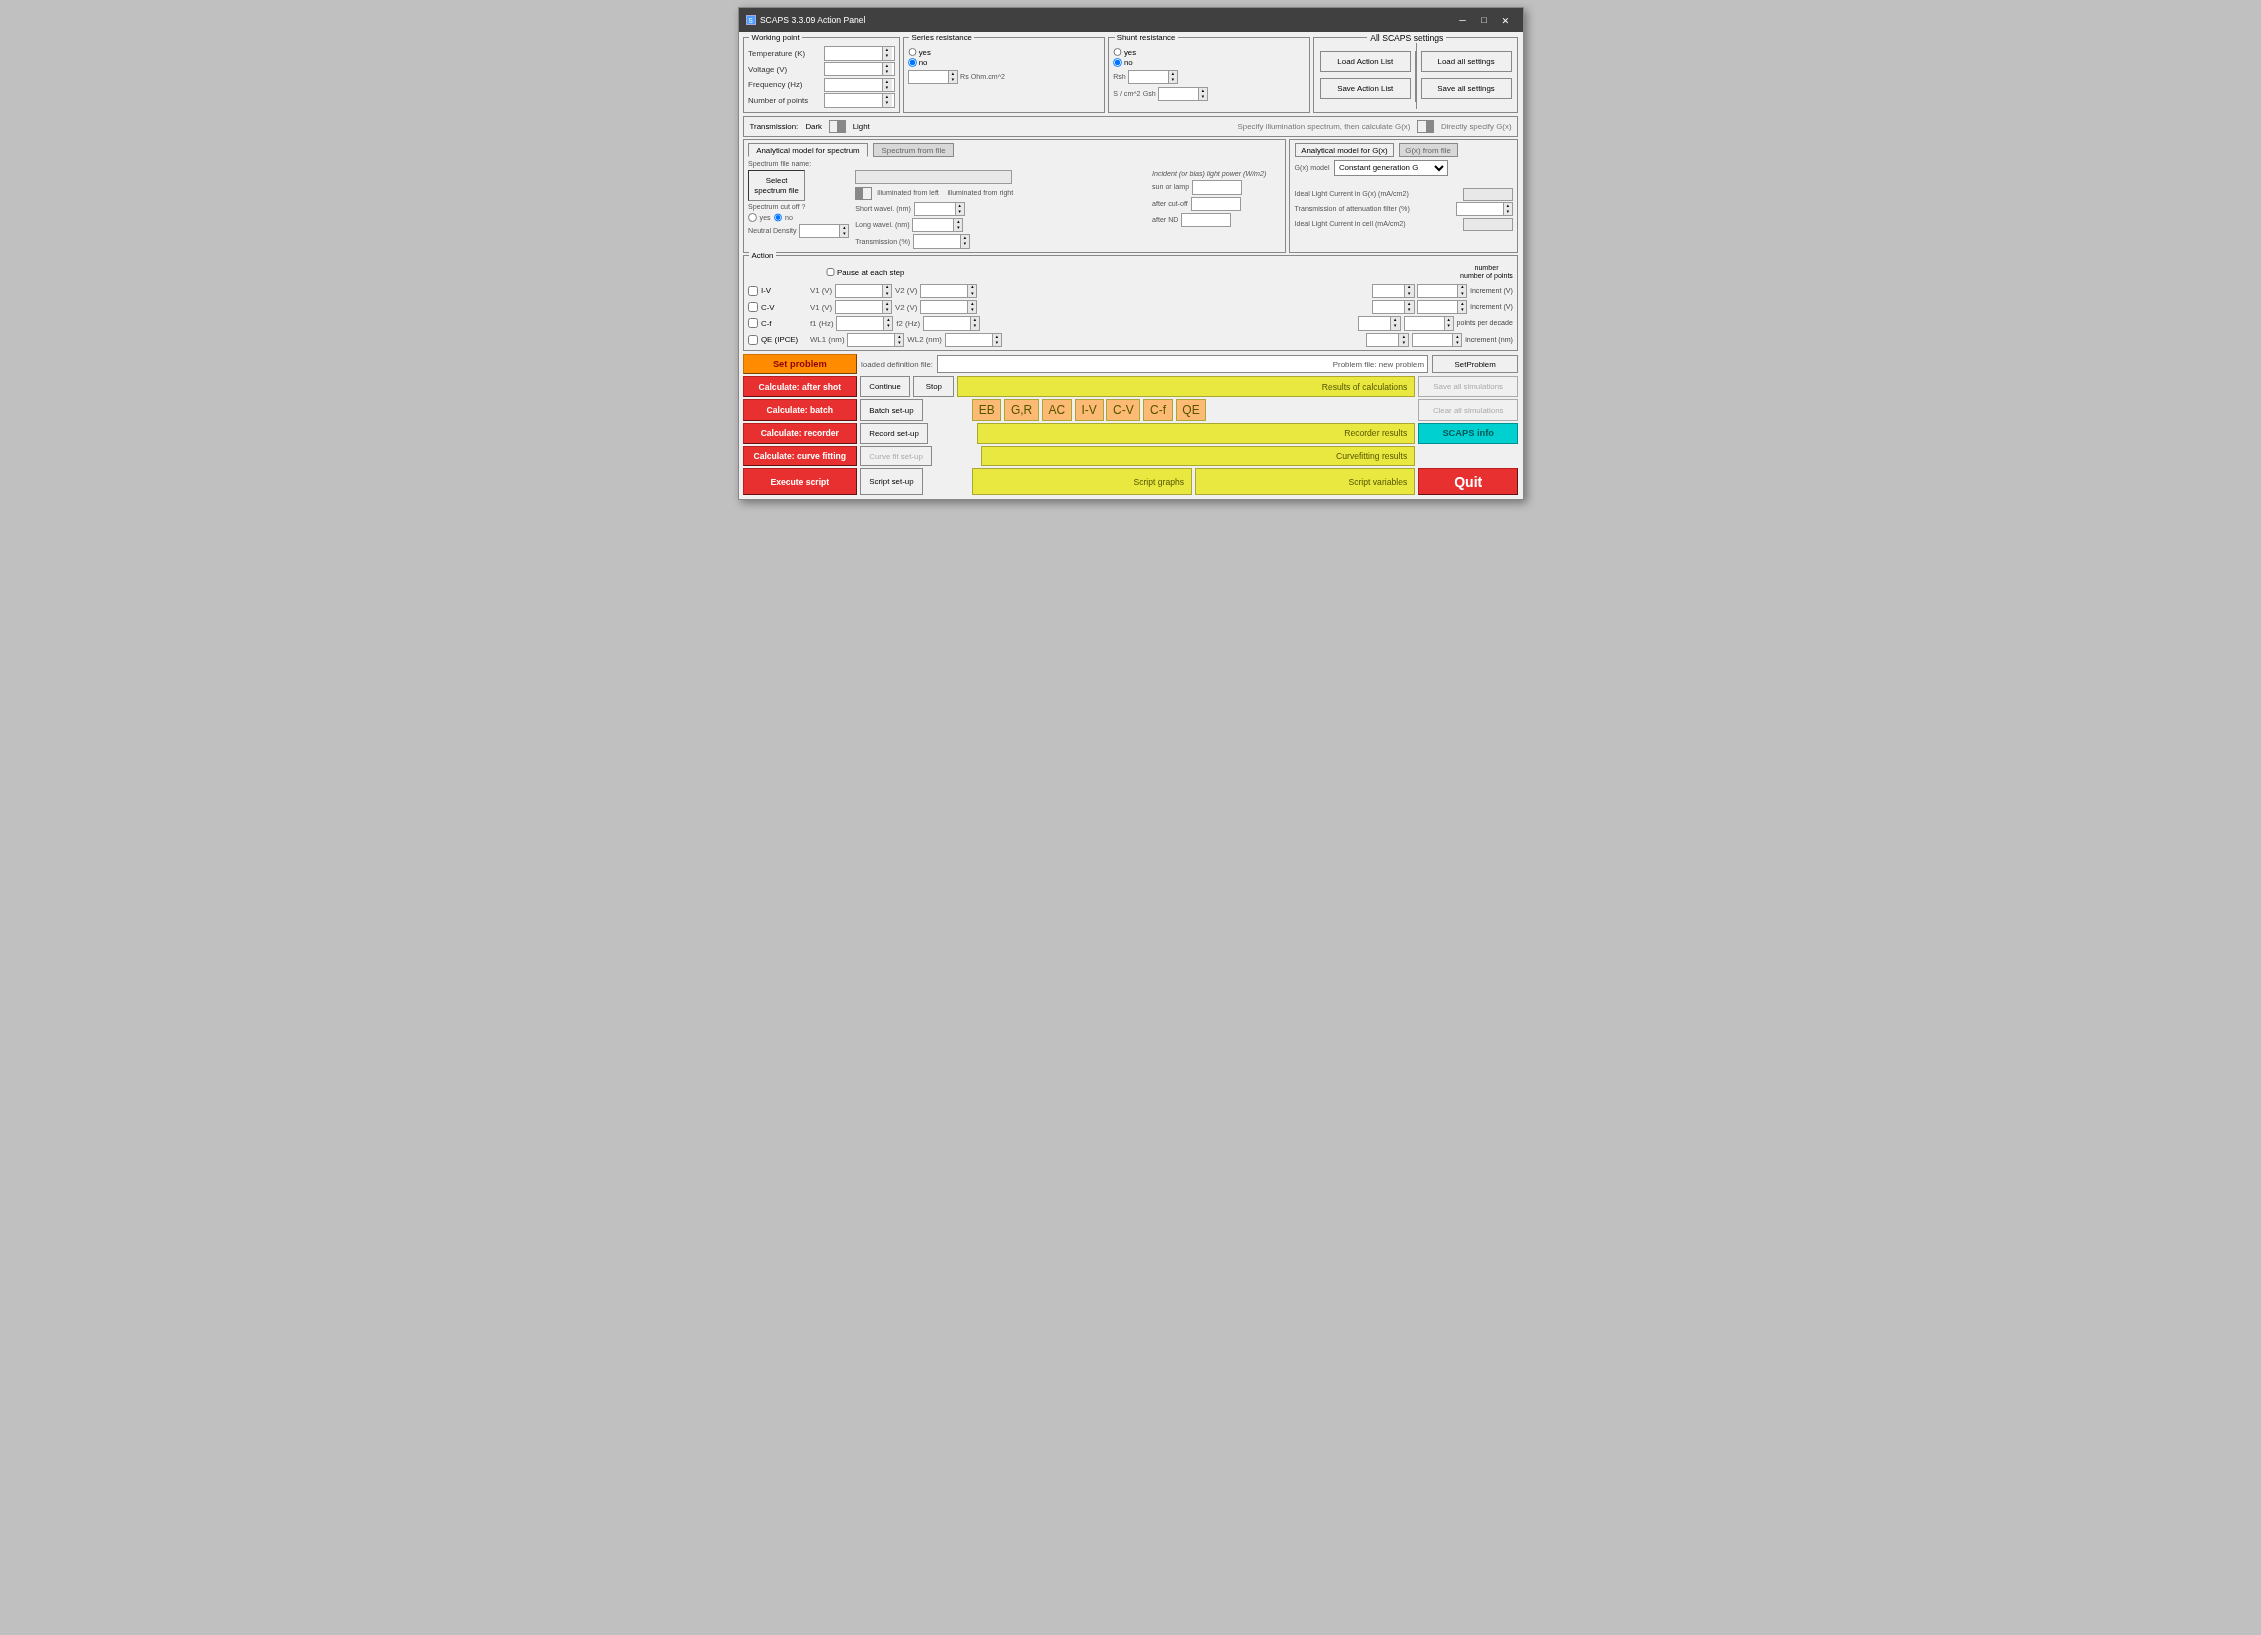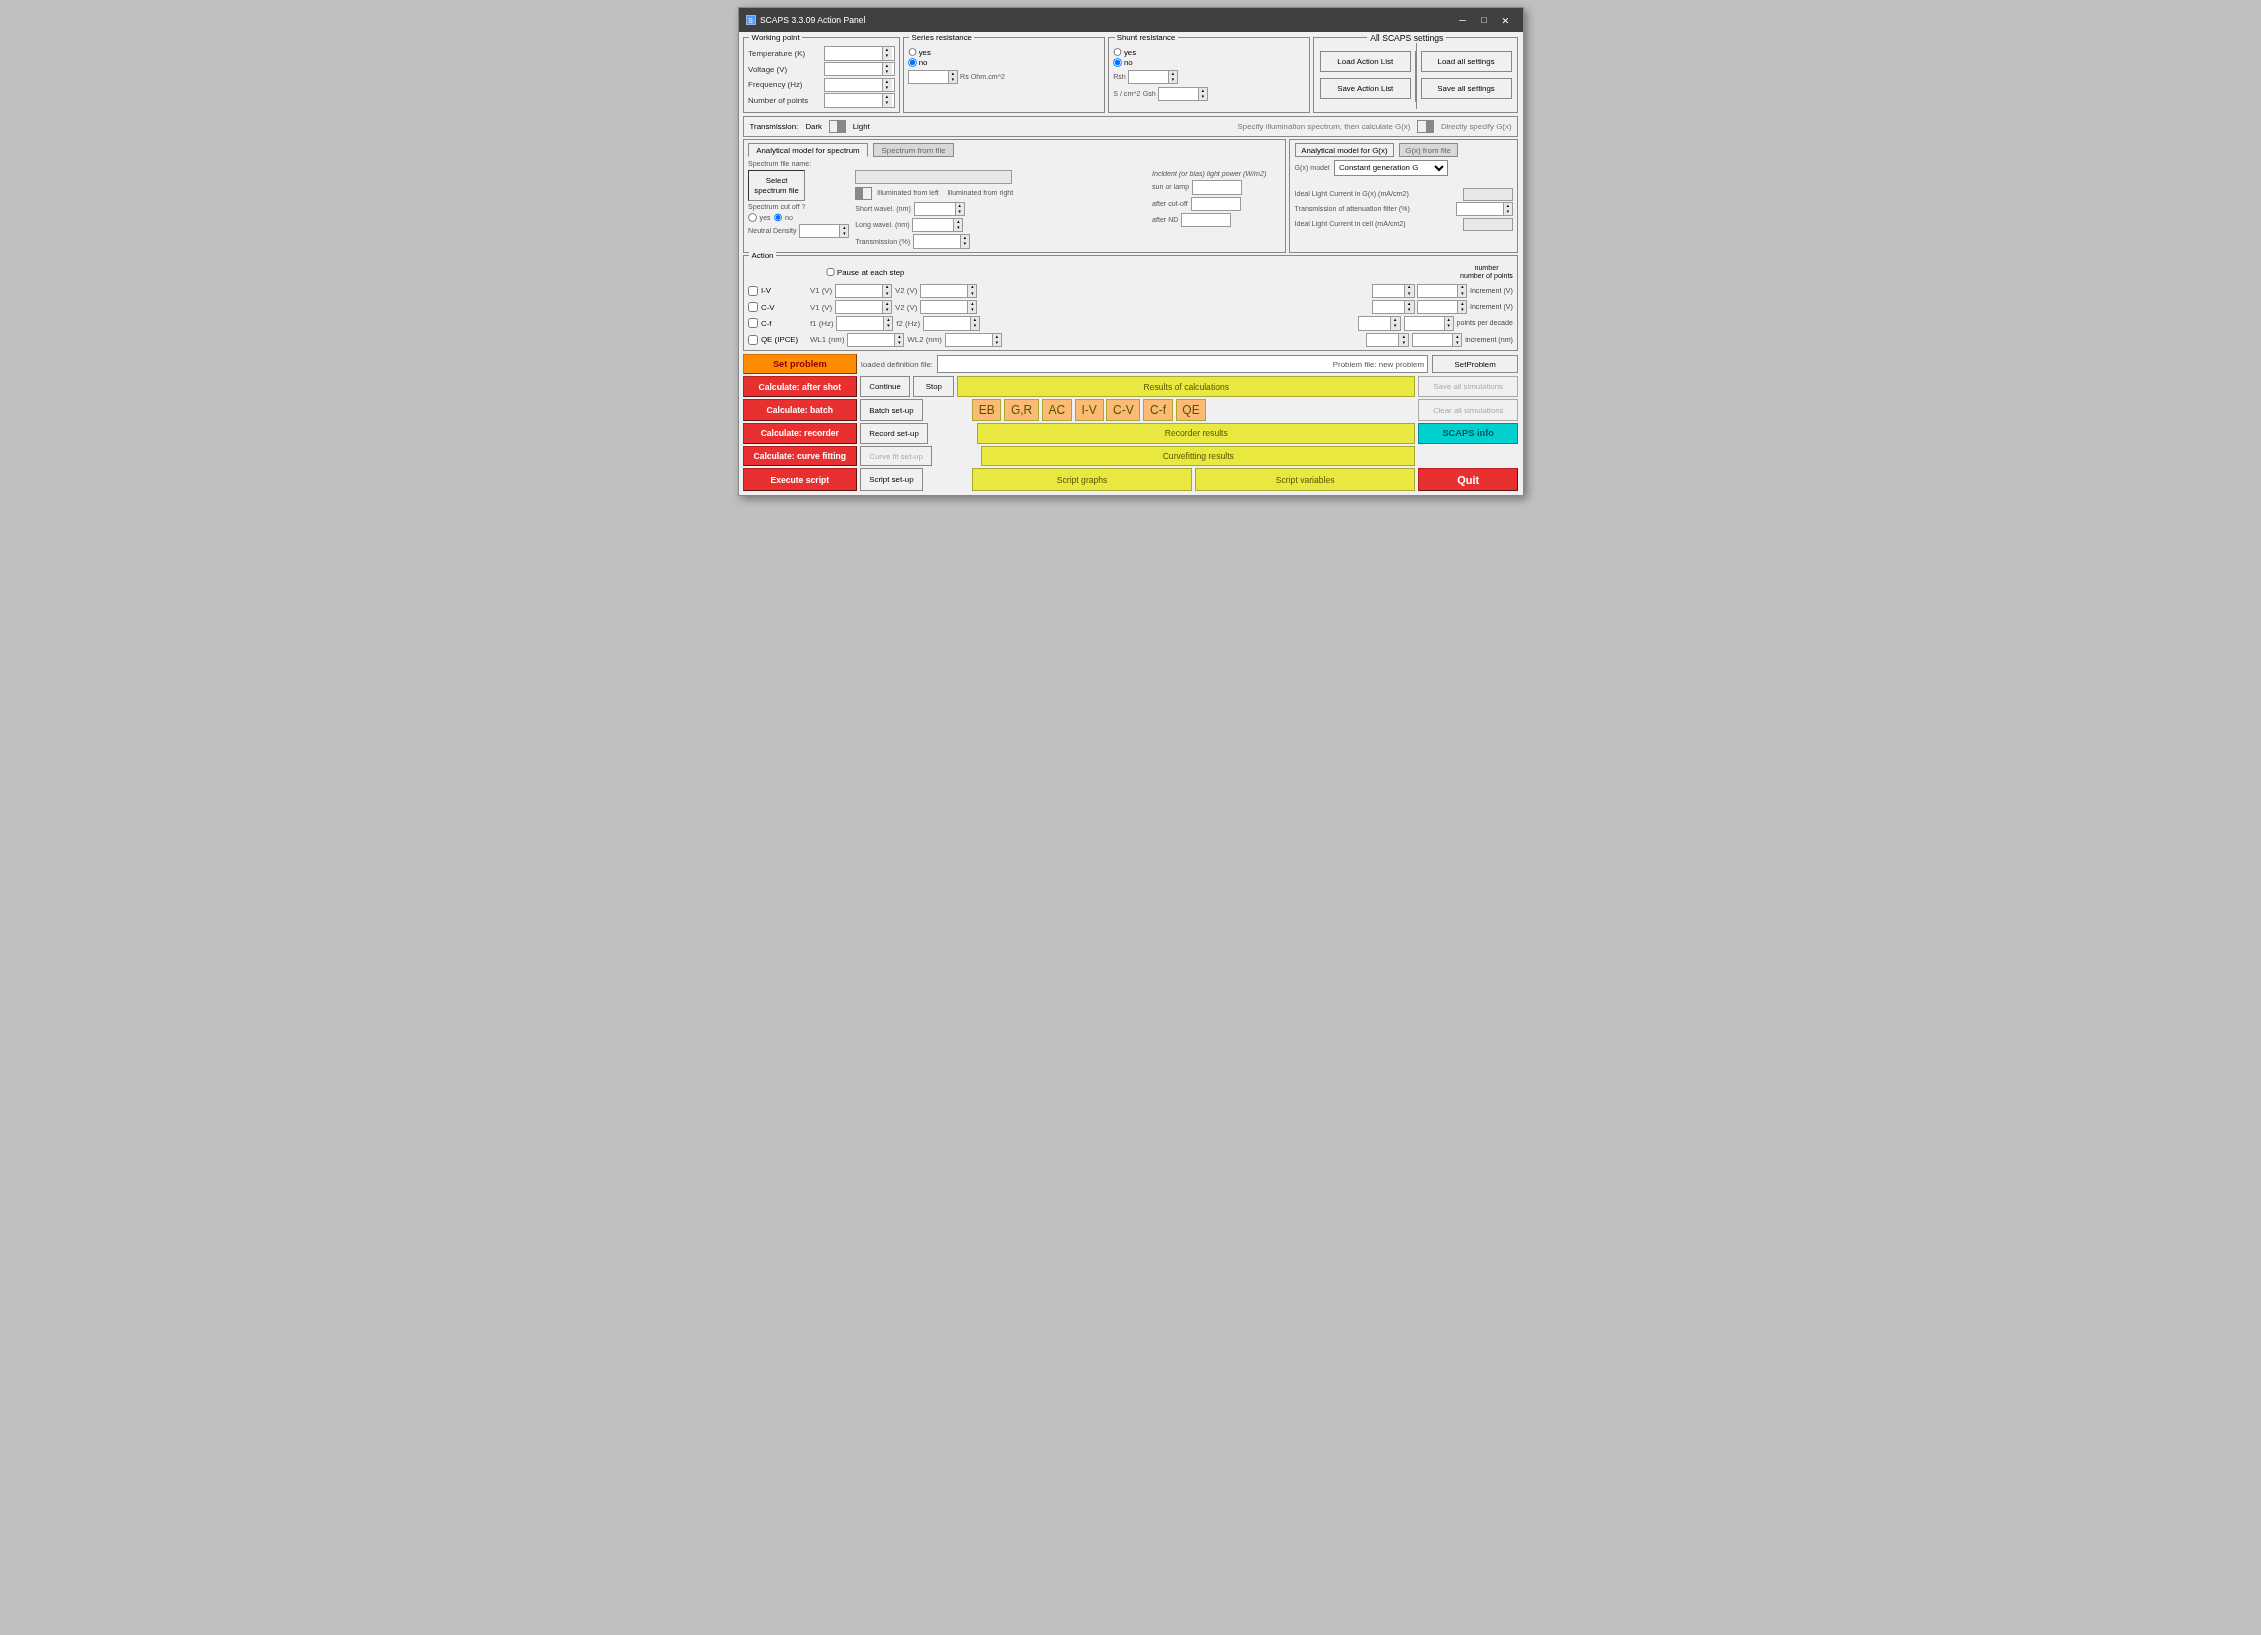--- a/index.html
+++ b/index.html
@@ -425,21 +425,21 @@
       font-size: 7.9px;
     }
     .results-btn {
       flex: 1;
       background: #e8e840;
       border: 0.7px solid #aaa830;
       padding: 2.9px 7.1px;
       cursor: pointer;
       font-size: 8.6px;
       color: #555500;
-      text-align: center;
+      text-align: right;
     }
     .save-sims-btn {
       border: 0.7px solid #aaa;
       background: #f0f0f0;
       padding: 2.9px 7.1px;
       cursor: pointer;
       font-size: 7.9px;
       color: #aaa;
       min-width: 100px;
       text-align: center;
@@ -471,21 +471,21 @@
       font-size: 9.3px;
       font-weight: bold;
       color: #005555;
       min-width: 100px;
       text-align: center;
     }
     .quit-btn {
       background: #e83030;
       border: 1.4px outset #b82020;
       color: white;
-      font-size: 11px;
+      font-size: 14px;
       font-weight: bold;
       padding: 4.3px 14.3px;
       cursor: pointer;
       min-width: 100px;
       text-align: center;
     }
 
     input[type="checkbox"] { width: 8.6px; height: 8.6px; }
     input[type="radio"] { width: 8.6px; height: 8.6px; }
   </style>

